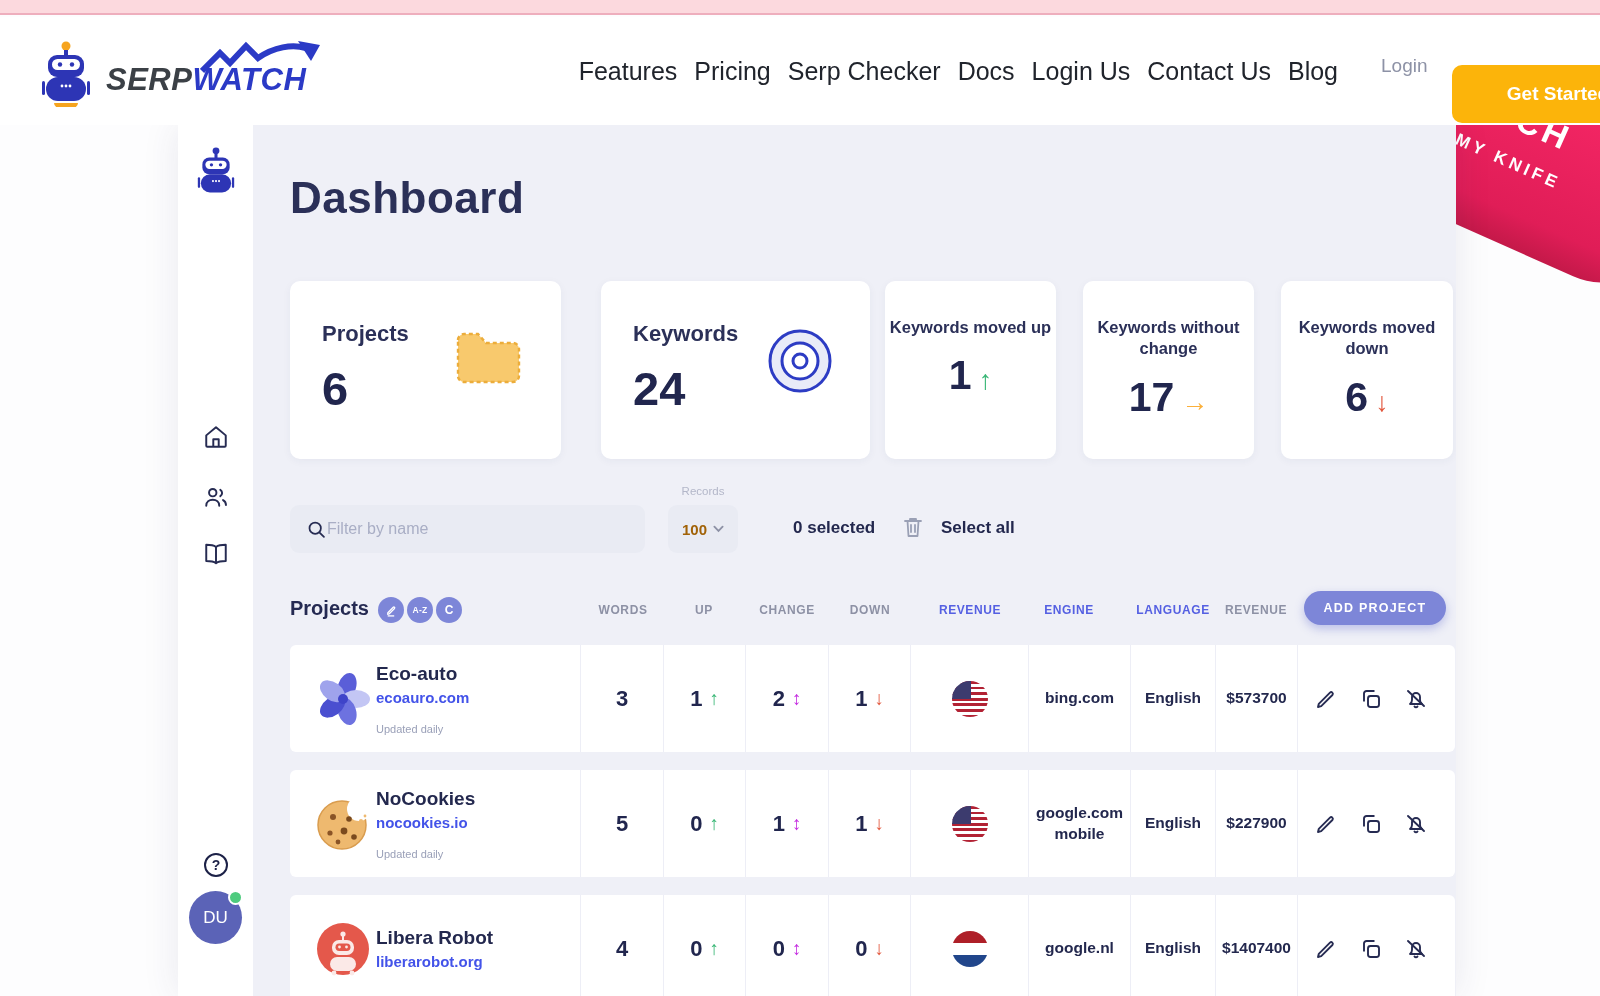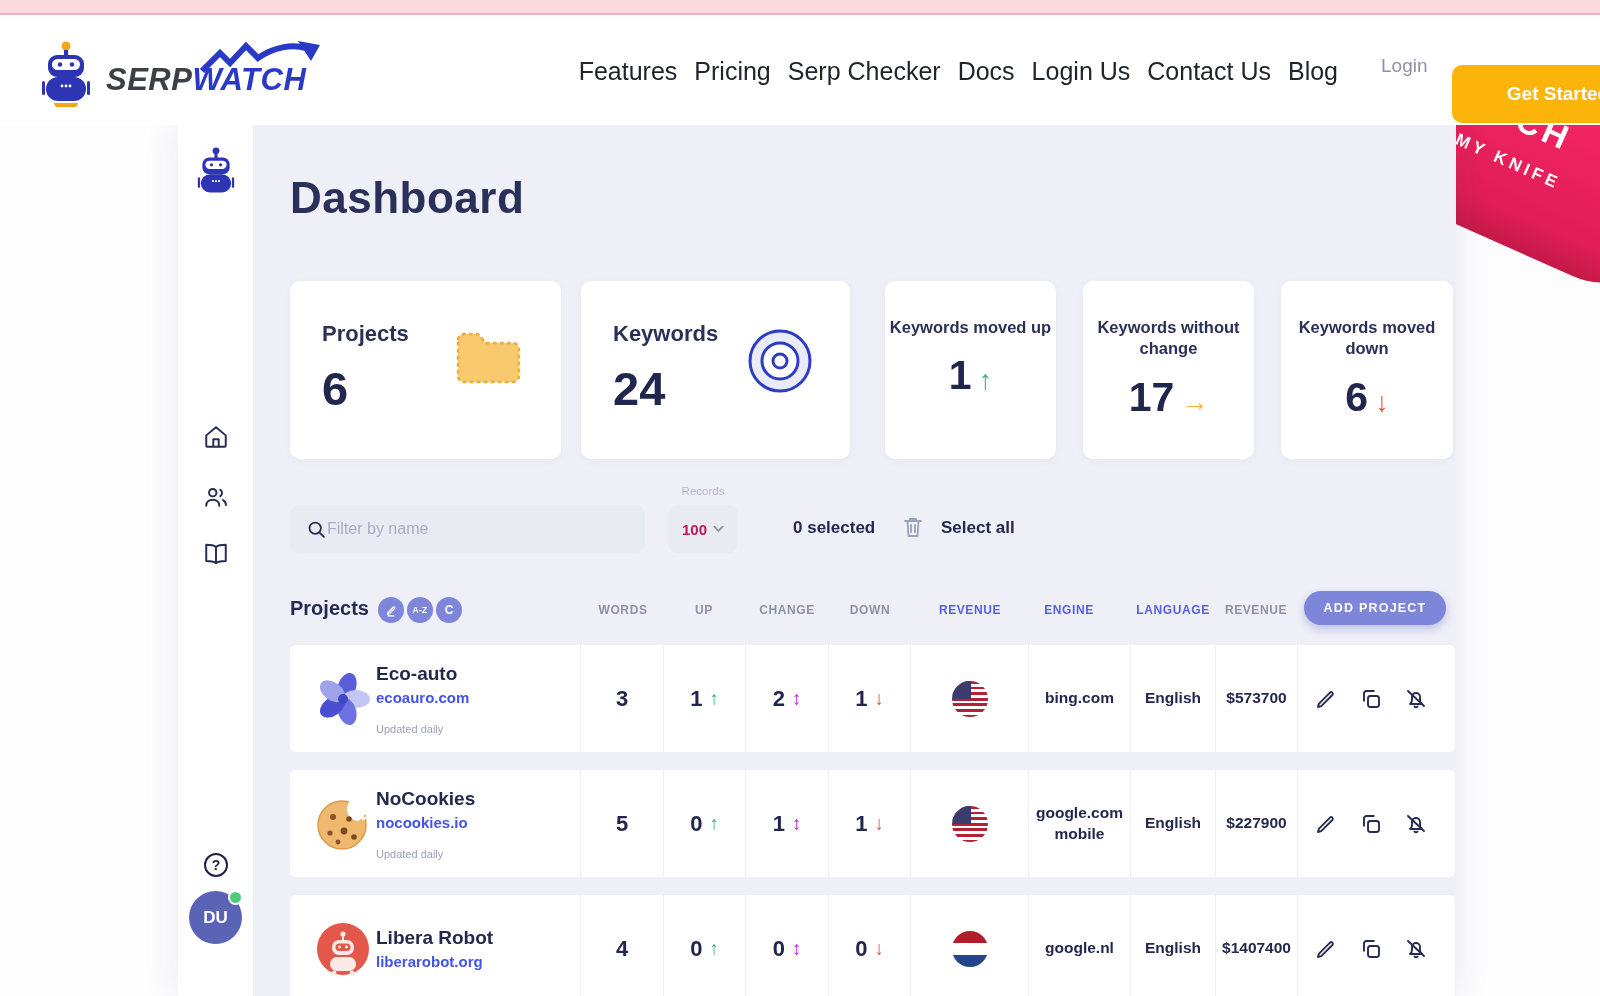--- a/index.html
+++ b/index.html
@@ -42,21 +42,21 @@
   
   .app { position:absolute; left:178px; top:125px; width:1278px; height:871px; display:flex;
     z-index:3; box-shadow:0 0 34px rgba(45,50,100,.10); }
   .sidebar { position:relative; width:75px; background:#fff; flex:none; }
   .side-logo { position:absolute; left:18px; top:22px; }
   .side-icon { position:absolute; left:25px; width:26px; height:26px; color:#262b52; cursor:pointer; }
   .side-icon svg { width:26px; height:26px; display:block; }
   .help-icon { position:absolute; left:26px; top:728px; width:24px; height:24px; border:2.2px solid #1c2147;
     border-radius:50%; color:#1c2147; font-weight:bold; font-size:14px; text-align:center; line-height:20px; cursor:pointer; }
   .user-avatar { position:absolute; left:11px; top:766px; width:53px; height:53px; border-radius:50%;
-    background:#5b63b7; color:#fff; font-weight:bold; font-size:17px; display:flex; align-items:center;
+    background:#5b63b7; color:#fff; font-weight:normal; font-size:17px; display:flex; align-items:center;
     justify-content:center; cursor:pointer; }
   .online-dot { position:absolute; right:-1px; top:-1px; width:15px; height:15px; border-radius:50%;
     background:#4ecb7e; border:2px solid #fff; }
 
   .content { position:relative; flex:1; background:#eff0f7; overflow:hidden; }
   .page-title { position:absolute; left:37px; top:48px; font-size:44px; font-weight:bold;
     color:#2b3058; letter-spacing:.5px; }
 
   
   .card { position:absolute; top:156px; height:178px; background:#fff; border-radius:10px;
@@ -64,33 +64,33 @@
   .card-wide { width:271px; padding:40px 0 0 32px; }
   .card-wide .lbl { font-size:22px; font-weight:600; color:#2b3058; }
   .card-wide .val { font-size:47px; font-weight:bold; color:#21264e; margin-top:14px; }
   .card-wide .cicon { position:absolute; right:36px; top:46px; }
   .card-sm { width:171px; text-align:center; padding-top:36px; }
   .card-sm .lbl { font-size:16.5px; font-weight:600; color:#2b3058; line-height:1.3; }
   .card-sm .valrow { margin-top:14px; font-size:41px; font-weight:bold; color:#21264e; }
   .valrow .arr { font-size:27px; font-weight:bold; margin-left:7px; }
   .arr-green { color:#3cb878; } .arr-yellow { color:#fbb03b; } .arr-red { color:#e2573d; }
   .arr-magenta { color:#c52fe0; }
-  .c1 { left:37px; } .c2 { left:328px; width:269px; } .c3 { left:632px; } .c4 { left:830px; } .c5 { left:1028px; width:172px; }
+  .c1 { left:37px; } .c2 { left:348px; width:269px; } .c3 { left:632px; } .c4 { left:830px; } .c5 { left:1028px; width:172px; }
 
   
   .search-box { position:absolute; left:37px; top:380px; width:355px; height:48px; background:#e9ebf3;
     border-radius:9px; display:flex; align-items:center; padding-left:16px; }
   .search-box input { border:none; background:transparent; outline:none; width:280px;
     font-size:16px; font-family:"Liberation Sans",sans-serif; color:#a21caf; }
   .search-box input::placeholder { color:#a9aec5; }
   .records-label { position:absolute; left:415px; top:360px; width:70px; text-align:center;
     font-size:11.5px; color:#b3b7c9; }
   .records { position:absolute; left:415px; top:380px; width:70px; height:48px; background:#e9ebf3;
     border-radius:9px; display:flex; align-items:center; justify-content:center; gap:6px; cursor:pointer;
-    font-size:15px; font-weight:bold; color:#be185d; }
+    font-size:15px; font-weight:bold; color:#a16207; }
   .selected-txt { position:absolute; left:540px; top:393px; font-size:17px; font-weight:bold; color:#23284e; }
   .trash-btn { position:absolute; left:648px; top:390px; width:24px; height:26px; color:#9aa0b5; cursor:pointer; }
   .select-all { position:absolute; left:688px; top:393px; font-size:17px; font-weight:600; color:#23284e; cursor:pointer; }
 
   
   .tbl-title { position:absolute; left:37px; top:472px; font-size:20px; font-weight:bold; color:#252a52; }
   .badge { position:absolute; top:472px; width:26px; height:26px; border-radius:50%; background:#7d86d8;
     color:#fff; display:flex; align-items:center; justify-content:center; cursor:pointer; }
   .badge svg { width:13px; height:13px; }
   .b1 { left:125px; } .b2 { left:154px; font-size:8.5px; font-weight:bold; letter-spacing:.3px; }

